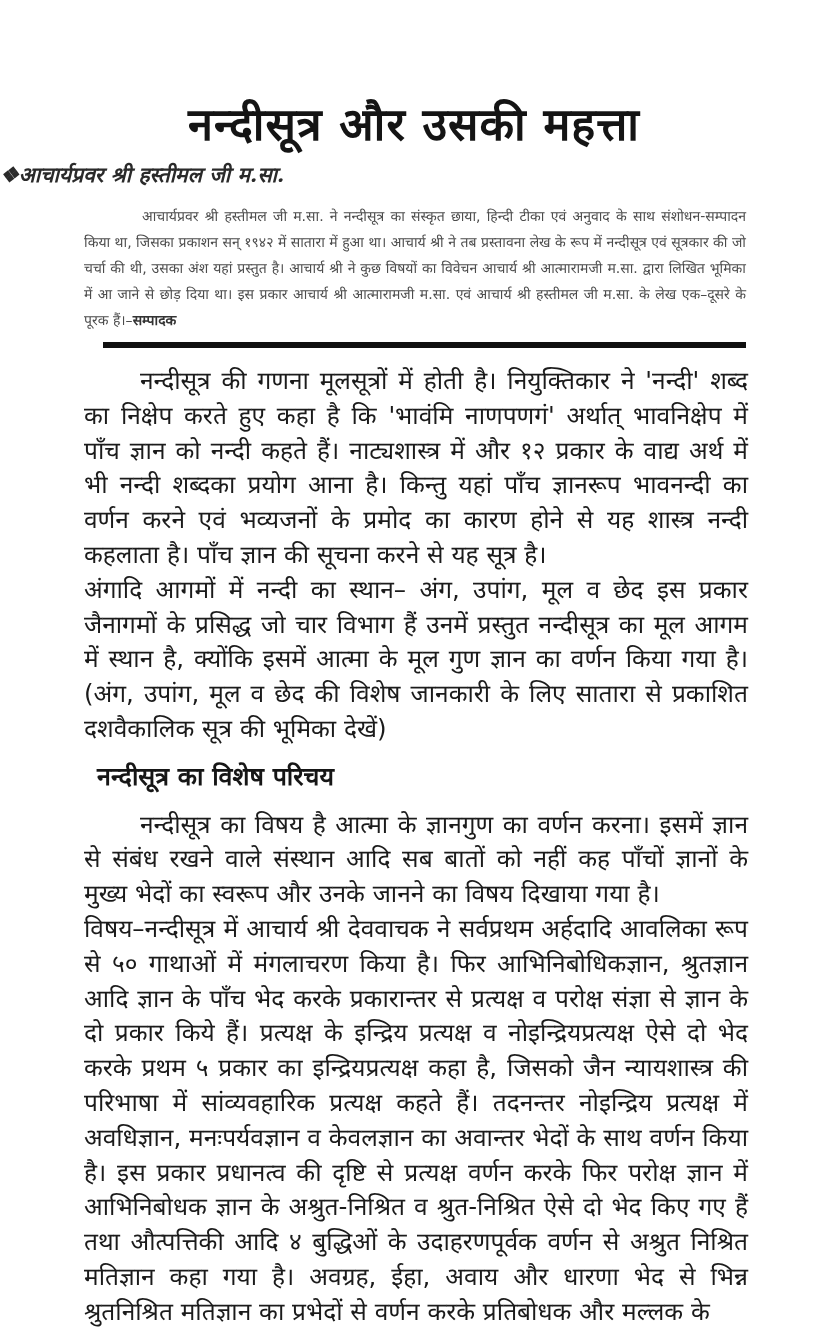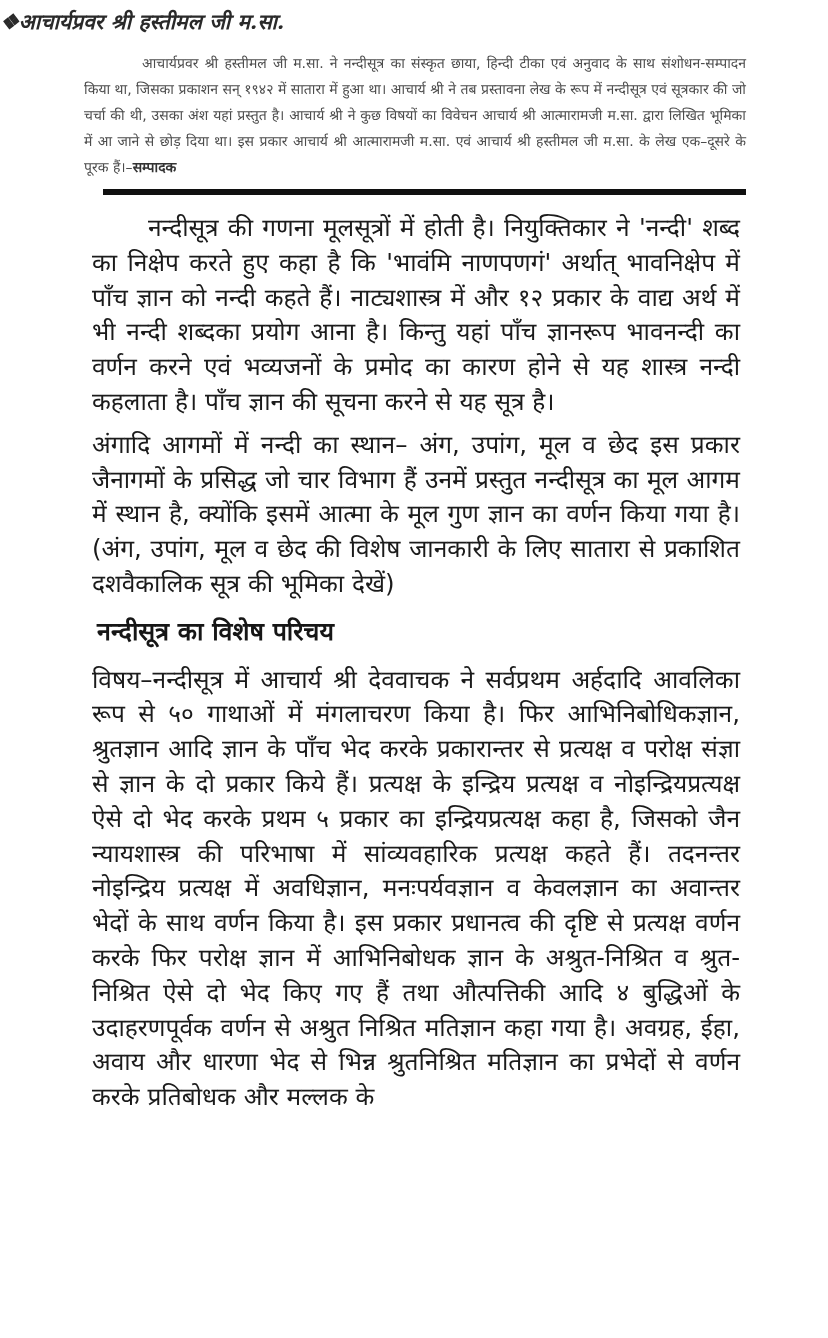--- a/index.html
+++ b/index.html
@@ -52,43 +52,45 @@
   }
 
   .article {
     width: 664px;
     margin: 16px 0 0 84px;
     font-size: 24.5px;
     line-height: 34.8px;
     text-align: justify;
     color: #1b1b1b;
   }
-  .article p { margin: 8px; }
+  .article p { margin: 0; }
   .article p.indent { text-indent: 56px; }
   .article .lead { font-weight: 400; }
   .article h2.section {
     margin: 13px;
     font-size: 25px;
     font-weight: 700;
     line-height: 34.8px;
     color: #161616;
   }
 </style>
 </head>
 <body>
 
 <div class="page">
 
+  <h1 class="title">नन्दीसूत्र और उसकी महत्ता</h1>
 
   <div class="byline"><span>❖</span><span>आचार्यप्रवर श्री हस्तीमल जी म.सा.</span></div>
 
   <div class="editor-note"><span class="first-indent"></span><span>आचार्यप्रवर श्री हस्तीमल जी म.सा. ने नन्दीसूत्र का संस्कृत छाया, हिन्दी टीका एवं अनुवाद के साथ संशोधन-सम्पादन किया था, जिसका प्रकाशन सन् १९४२ में सातारा में हुआ था। आचार्य श्री ने तब प्रस्तावना लेख के रूप में नन्दीसूत्र एवं सूत्रकार की जो चर्चा की थी, उसका अंश यहां प्रस्तुत है। आचार्य श्री ने कुछ विषयों का विवेचन आचार्य श्री आत्मारामजी म.सा. द्वारा लिखित भूमिका में आ जाने से छोड़ दिया था। इस प्रकार आचार्य श्री आत्मारामजी म.सा. एवं आचार्य श्री हस्तीमल जी म.सा. के लेख एक–दूसरे के पूरक हैं।–</span><span class="signoff">सम्पादक</span></div>
 
   <div class="rule"></div>
 
   <div class="article">
     <p class="indent">नन्दीसूत्र की गणना मूलसूत्रों में होती है। नियुक्तिकार ने 'नन्दी' शब्द का निक्षेप करते हुए कहा है कि 'भावंमि नाणपणगं' अर्थात् भावनिक्षेप में पाँच ज्ञान को नन्दी कहते हैं। नाट्यशास्त्र में और १२ प्रकार के वाद्य अर्थ में भी नन्दी शब्दका प्रयोग आना है। किन्तु यहां पाँच ज्ञानरूप भावनन्दी का वर्णन करने एवं भव्यजनों के प्रमोद का कारण होने से यह शास्त्र नन्दी कहलाता है। पाँच ज्ञान की सूचना करने से यह सूत्र है।</p>
     <p><span class="lead">अंगादि आगमों में नन्दी का स्थान–</span><span> अंग, उपांग, मूल व छेद इस प्रकार जैनागमों के प्रसिद्ध जो चार विभाग हैं उनमें प्रस्तुत नन्दीसूत्र का मूल आगम में स्थान है, क्योंकि इसमें आत्मा के मूल गुण ज्ञान का वर्णन किया गया है। (अंग, उपांग, मूल व छेद की विशेष जानकारी के लिए सातारा से प्रकाशित दशवैकालिक सूत्र की भूमिका देखें)</span></p>
     <h2 class="section">नन्दीसूत्र का विशेष परिचय</h2>
+    <p class="indent">नन्दीसूत्र का विषय है आत्मा के ज्ञानगुण का वर्णन करना। इसमें ज्ञान से संबंध रखने वाले संस्थान आदि सब बातों को नहीं कह पाँचों ज्ञानों के मुख्य भेदों का स्वरूप और उनके जानने का विषय दिखाया गया है।</p>
     <p><span class="lead">विषय–</span><span>नन्दीसूत्र में आचार्य श्री देववाचक ने सर्वप्रथम अर्हदादि आवलिका रूप से ५० गाथाओं में मंगलाचरण किया है। फिर आभिनिबोधिकज्ञान, श्रुतज्ञान आदि ज्ञान के पाँच भेद करके प्रकारान्तर से प्रत्यक्ष व परोक्ष संज्ञा से ज्ञान के दो प्रकार किये हैं। प्रत्यक्ष के इन्द्रिय प्रत्यक्ष व नोइन्द्रियप्रत्यक्ष ऐसे दो भेद करके प्रथम ५ प्रकार का इन्द्रियप्रत्यक्ष कहा है, जिसको जैन न्यायशास्त्र की परिभाषा में सांव्यवहारिक प्रत्यक्ष कहते हैं। तदनन्तर नोइन्द्रिय प्रत्यक्ष में अवधिज्ञान, मनःपर्यवज्ञान व केवलज्ञान का अवान्तर भेदों के साथ वर्णन किया है। इस प्रकार प्रधानत्व की दृष्टि से प्रत्यक्ष वर्णन करके फिर परोक्ष ज्ञान में आभिनिबोधक ज्ञान के अश्रुत-निश्रित व श्रुत-निश्रित ऐसे दो भेद किए गए हैं तथा औत्पत्तिकी आदि ४ बुद्धिओं के उदाहरणपूर्वक वर्णन से अश्रुत निश्रित मतिज्ञान कहा गया है। अवग्रह, ईहा, अवाय और धारणा भेद से भिन्न श्रुतनिश्रित मतिज्ञान का प्रभेदों से वर्णन करके प्रतिबोधक और मल्लक के</span></p>
   </div>
 
 </div>
 
 </body></html>

